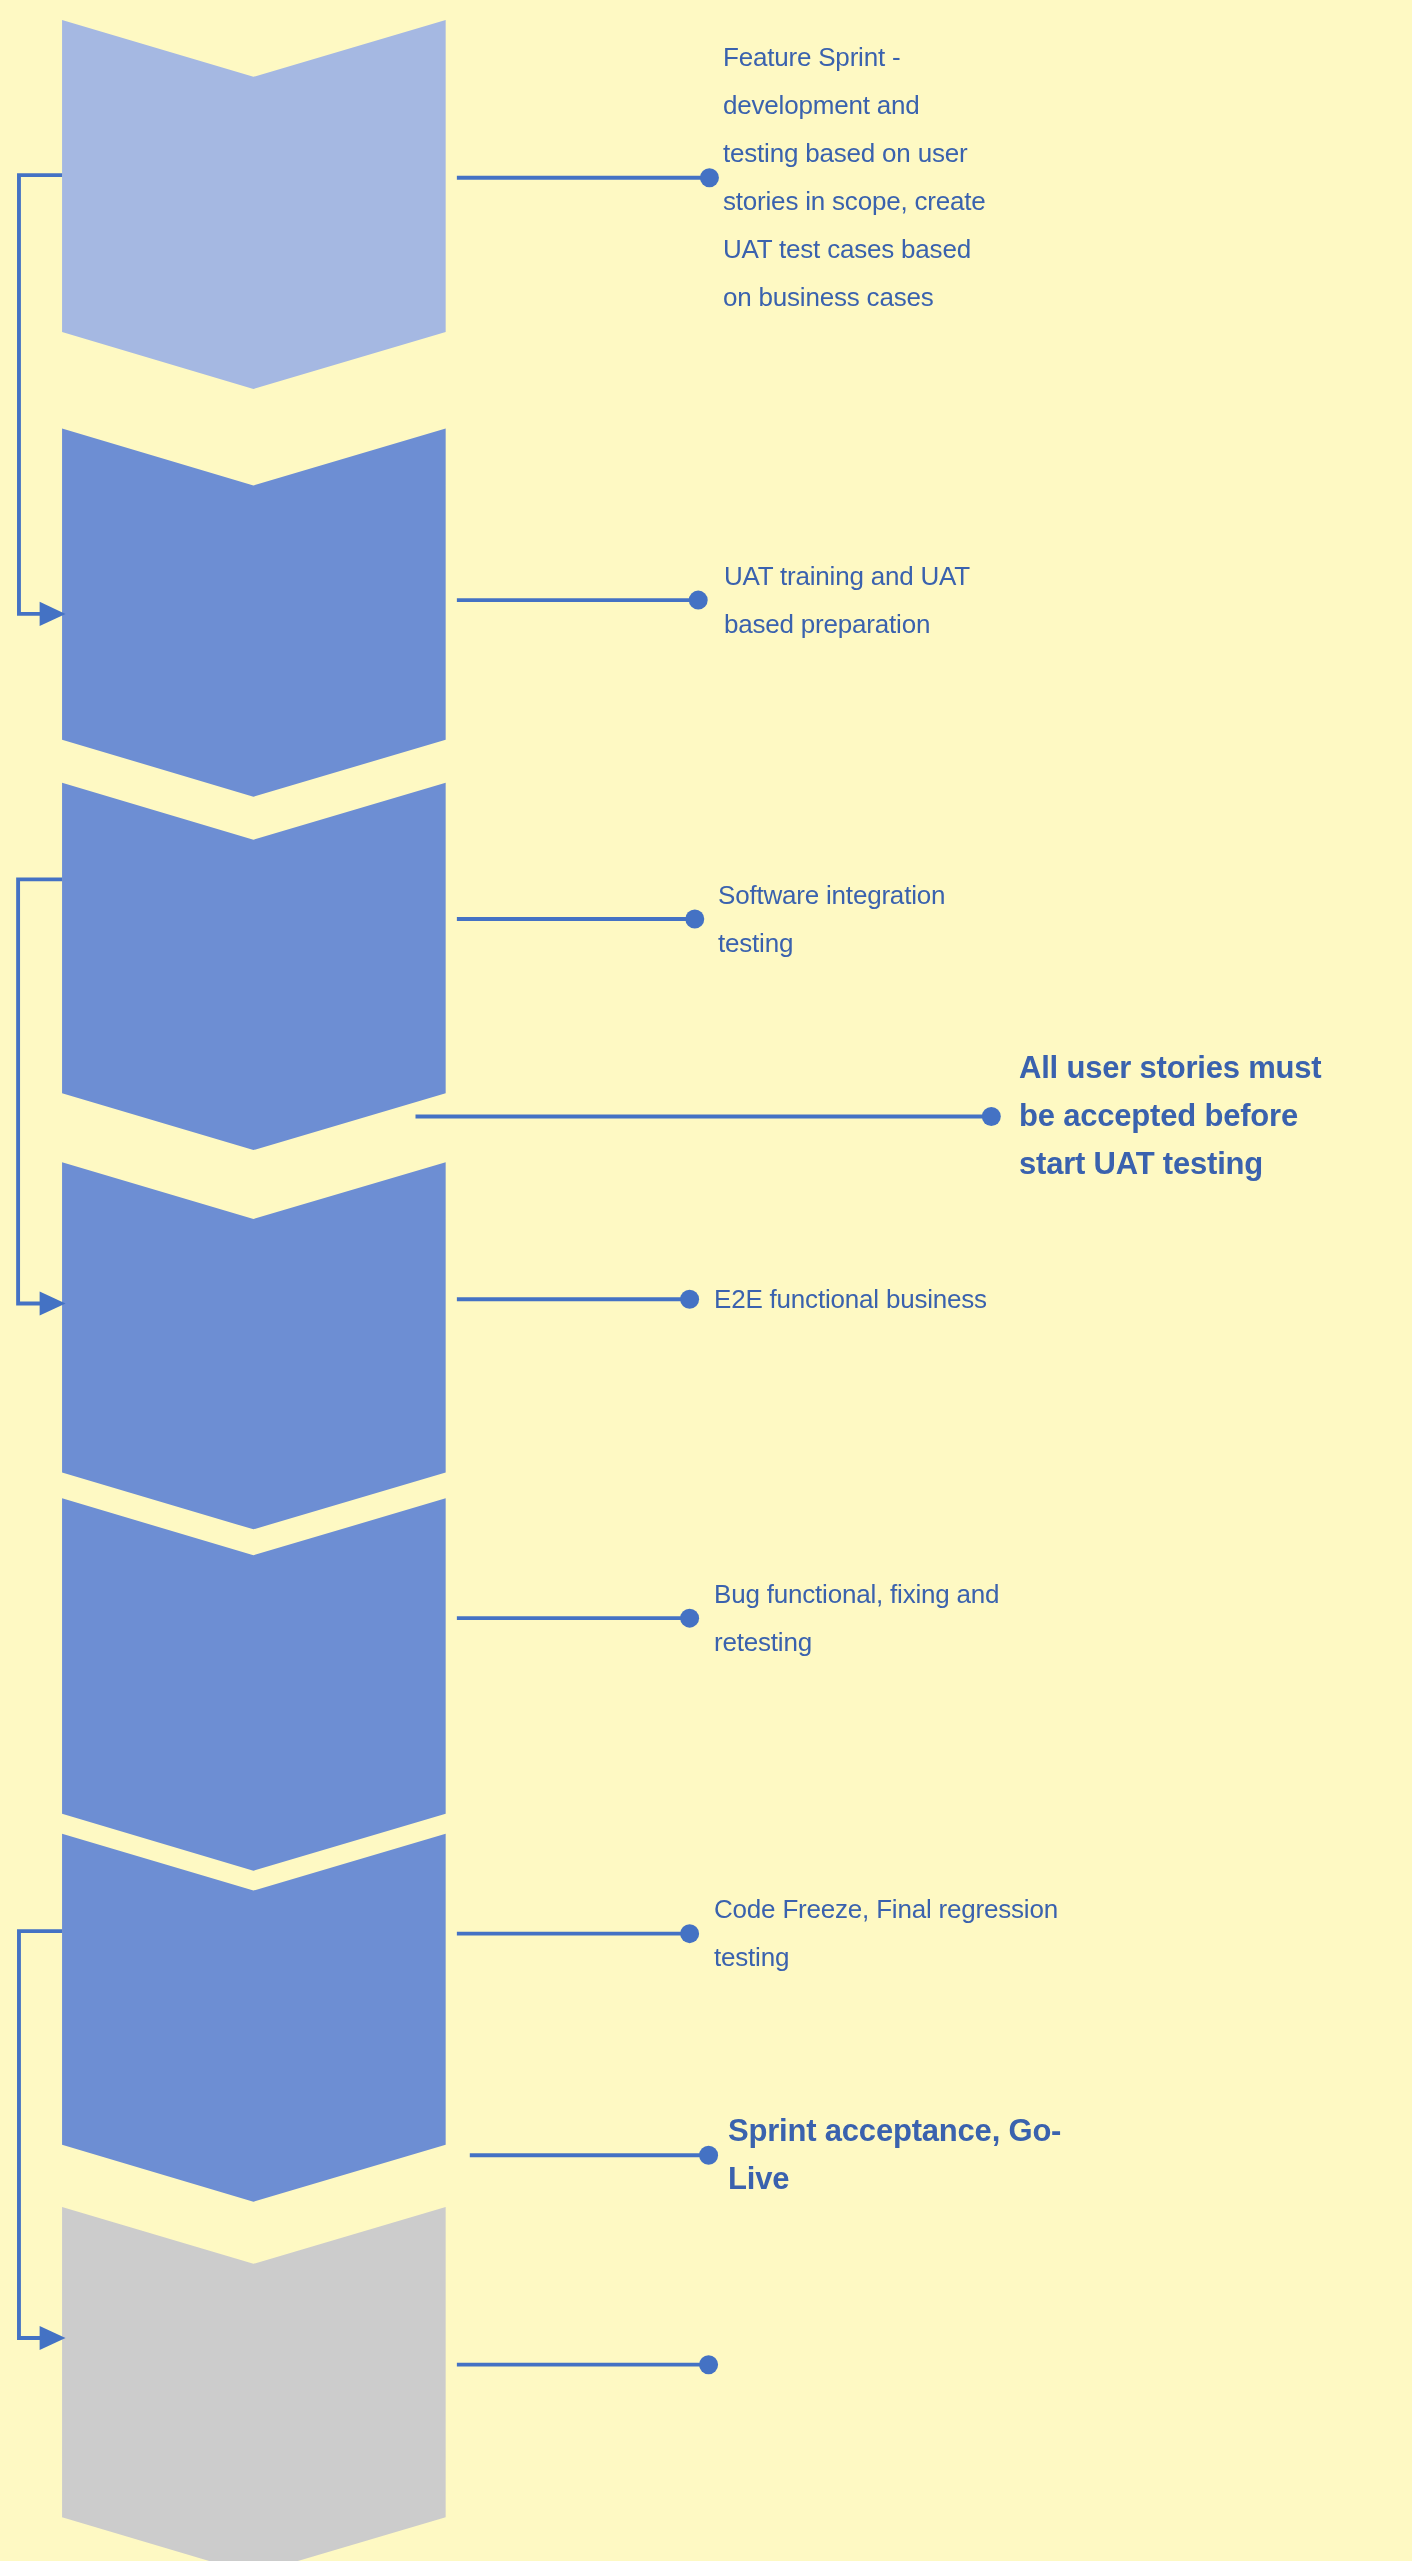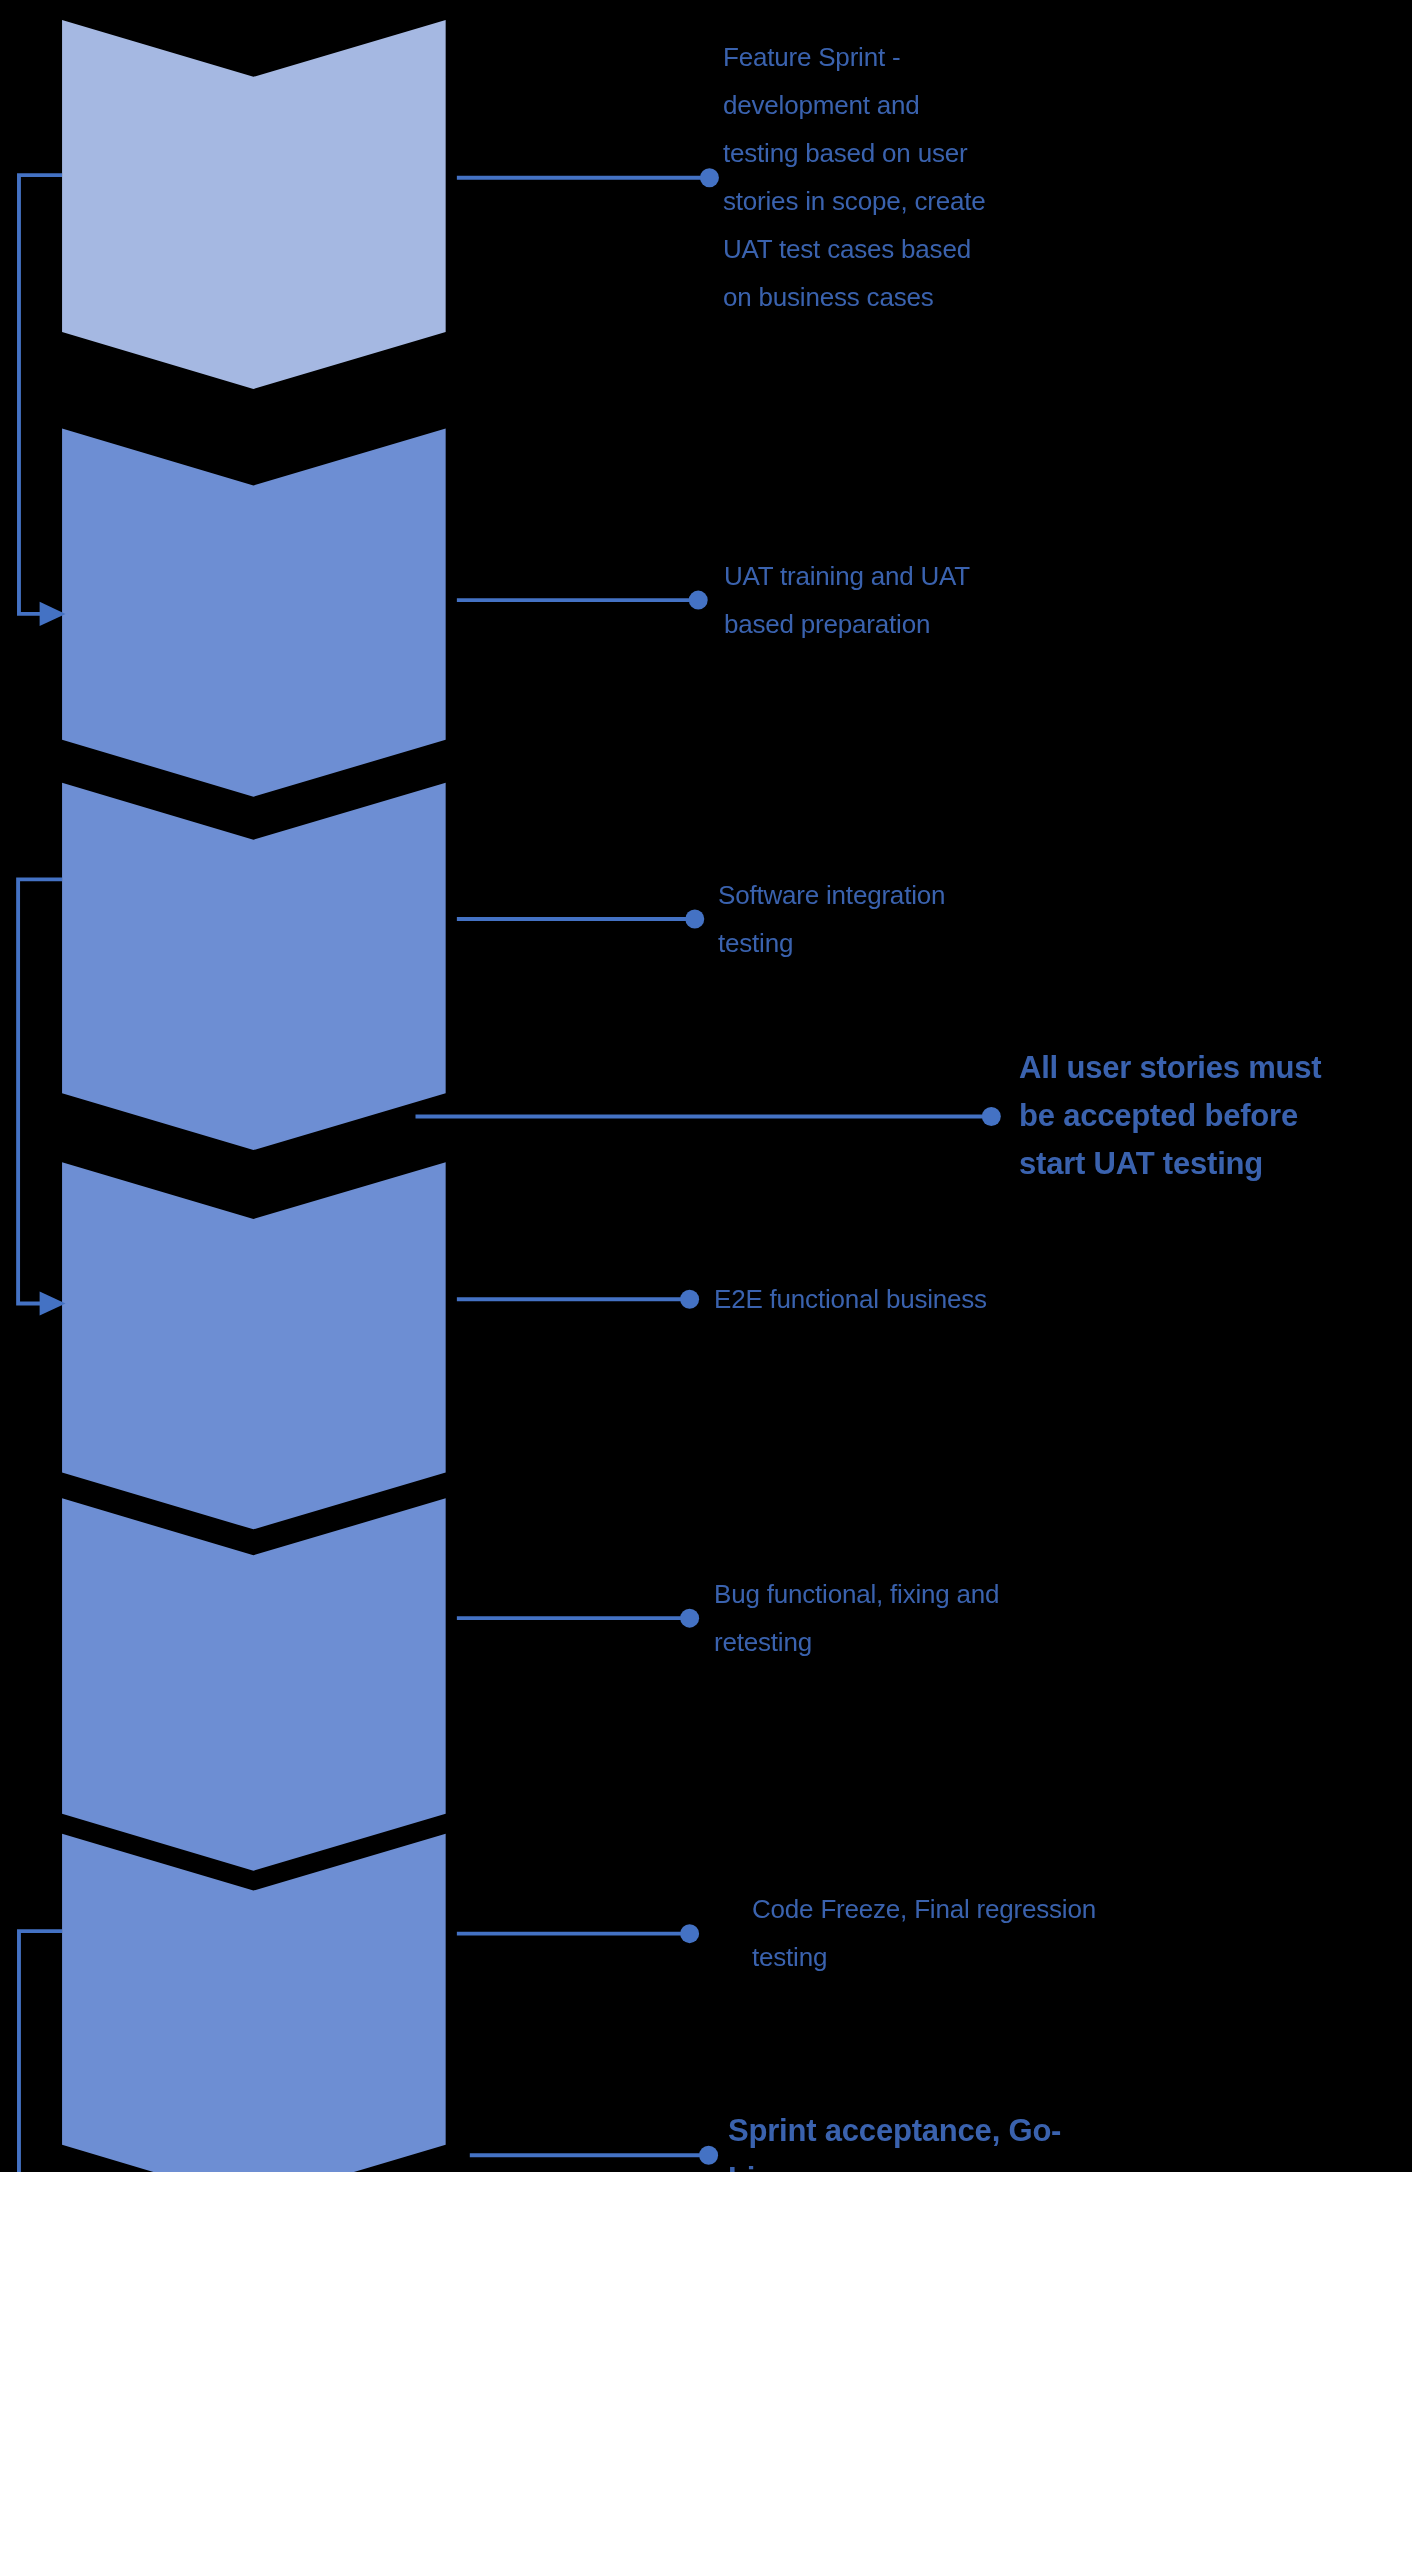--- a/index.html
+++ b/index.html
@@ -3,22 +3,22 @@
 <meta charset="utf-8">
 <style>
   html, body {
     margin: 0;
     padding: 0;
     background: #ffffff;
   }
   .canvas {
     position: relative;
     width: 1412px;
-    height: 2172px;
-    background: #000000;
+    height: 2561px;
+    background: #fef9c3;
     overflow: hidden;
     font-family: "Liberation Sans", sans-serif;
   }
   .canvas svg {
     position: absolute;
     left: 0;
     top: 0;
   }
   svg line {
     stroke-width: 4.5;
@@ -123,21 +123,21 @@
 
   <div class="label is-bold" style="left:1019px; top:1044px;">All user stories must
 be accepted before
 start UAT testing</div>
 
   <div class="label" style="left:714px; top:1275px;">E2E functional business</div>
 
   <div class="label" style="left:714px; top:1570px;">Bug functional, fixing and
 retesting</div>
 
-  <div class="label" style="left:752px; top:1885px;">Code Freeze, Final regression
+  <div class="label" style="left:714px; top:1885px;">Code Freeze, Final regression
 testing</div>
 
   <div class="label is-bold" style="left:728px; top:2107px;">Sprint acceptance, Go-
 Live</div>
 
 
 </div>
 
 
 </body></html>

